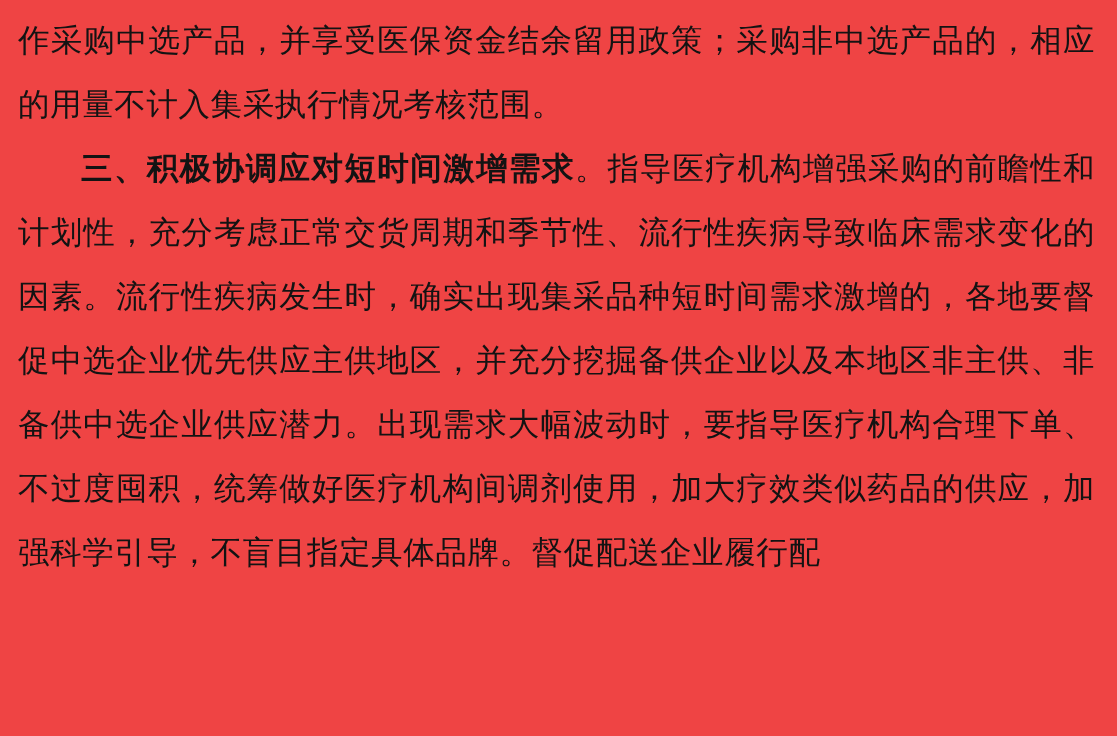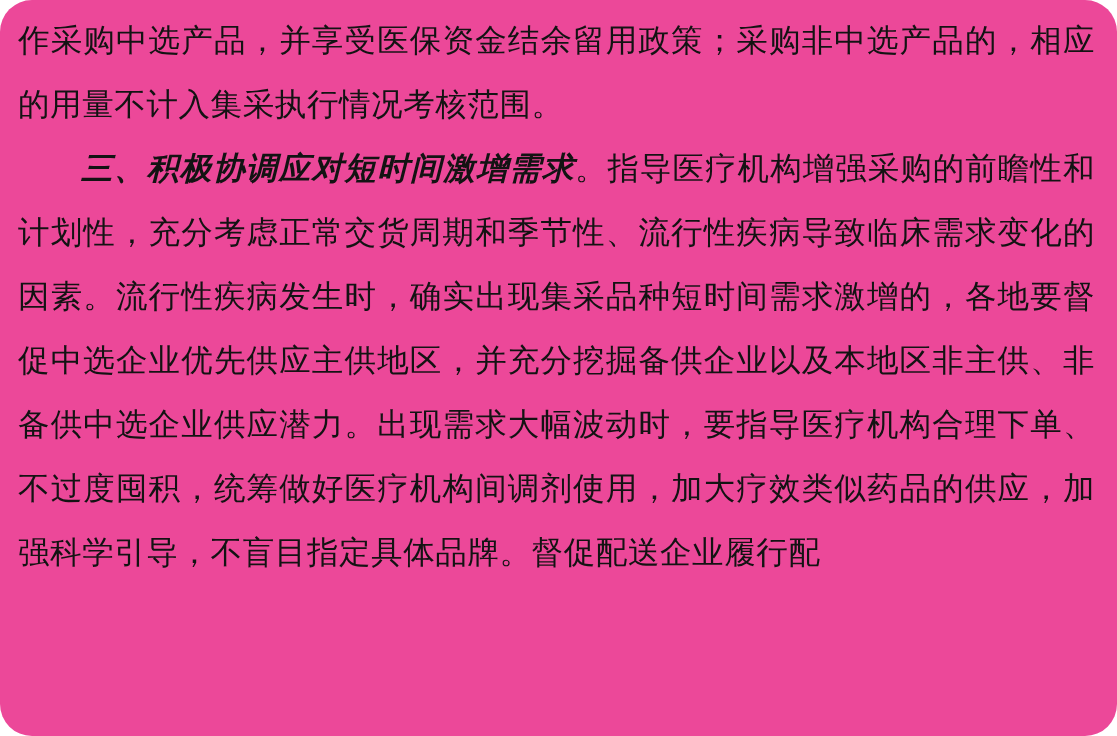--- a/index.html
+++ b/index.html
@@ -13,22 +13,21 @@
     overflow: hidden;
     font-family: "DejaVu Serif", "Liberation Serif", serif;
     color: #101010;
   }
   .page {
     position: relative;
     width: 1117px;
     height: 736px;
     box-sizing: border-box;
     padding: 8px 22px 0 18px;
-    background: #ec4899;
-    border-radius: 32px;
+    background: #ef4444;
   }
   .doc-body {
     font-size: 31.5px;
     line-height: 64px;
     letter-spacing: 0.6px;
     text-align: justify;
     text-justify: inter-ideograph;
     color: #131313;
   }
   .para {
@@ -37,21 +36,20 @@
   }
   .para + .para {
     margin-top: 0;
   }
   .para-indent {
     text-indent: 63px;
   }
   .heading-run {
     font-weight: bold;
     letter-spacing: 1px;
-    font-style: italic;
   }
 </style>
 </head>
 <body>
 
 <div class="page">
   <div class="doc-body">
 
     <p class="para"><span>作采购中选产品，并享受医保资金结余留用政策；采购非中选产品的，相应的用量不计入集采执行情况考核范围。</span></p>
 

